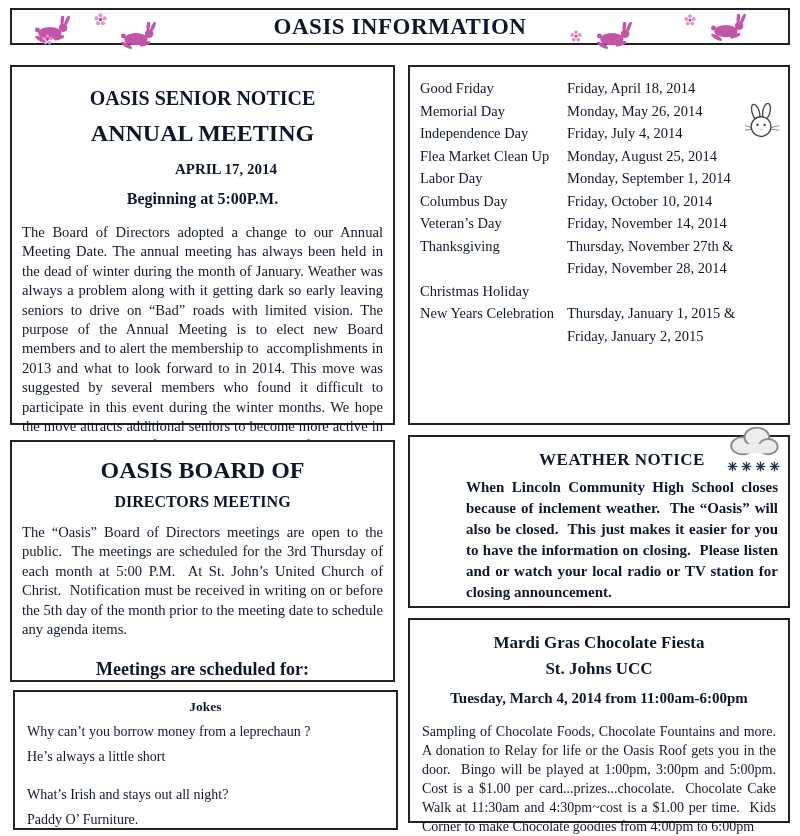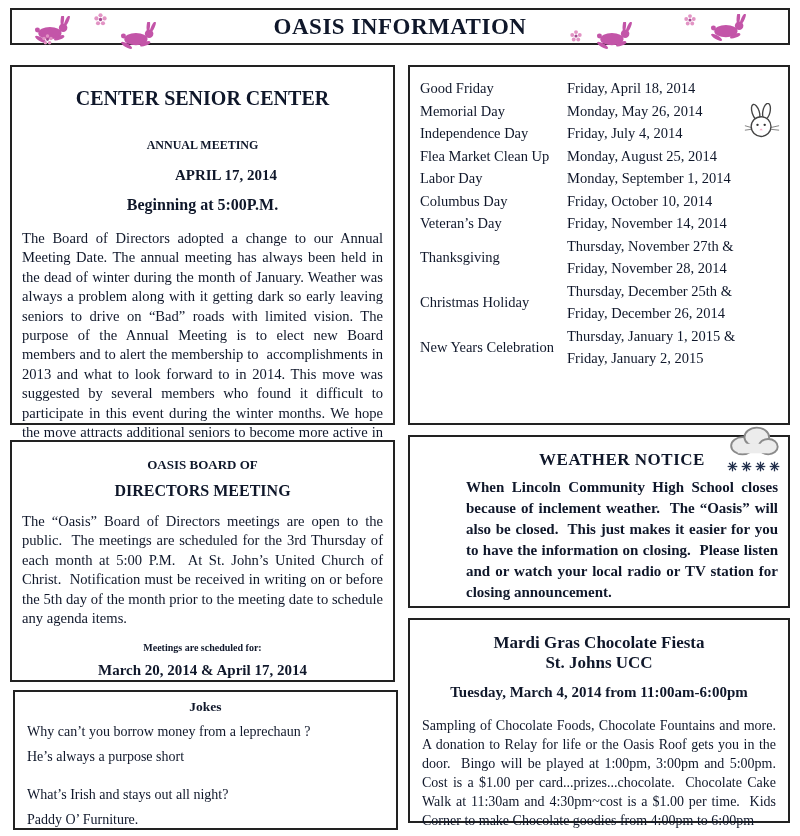--- a/index.html
+++ b/index.html
@@ -26,54 +26,54 @@
   .jokesbx { left:13px;  top:690px; width:385px; height:140px; }
   .mardi   { left:408px; top:618px; width:382px; height:205px; }
 
   .ctr { text-align:center; }
   .just {
     text-align:justify; white-space:pre-wrap;
   }
 
   
   .annual .t1 { font-size:20px; font-weight:bold; margin-top:20px; }
-  .annual .t2 { font-size:12px; font-weight:bold; margin-top:28px; }
+  .annual .t2 { font-size:24px; font-weight:bold; margin-top:10px; }
   .annual .dt { font-size:15px; font-weight:bold; margin-top:14px;padding-left:47px; }
   .annual .tm { font-size:16px; font-weight:bold; margin-top:12px; }
   .annual .body { font-size:14.6px; line-height:19.4px; margin:15px 10px 0 10px; }
 
   
   .holiday .title { font-size:19px; font-weight:bold; margin-top:11px; }
   .hlist { margin:10px 8px 0 10px; font-size:14.5px; line-height:22.5px; }
-  .hrow { display:flex;align-items:center; }
+  .hrow { display:flex; }
   .hname { width:147px; flex:none; }
   .hdates { flex:1; }
   .bunny { position:absolute; top:36px; right:8px; line-height:0; }
 
   
-  .board .t1 { font-size:13px; font-weight:bold; margin-top:15px; }
+  .board .t1 { font-size:24px; font-weight:bold; margin-top:15px; }
   .board .t2 { font-size:16px; font-weight:bold; margin-top:9px; }
   .board .body { font-size:14.6px; line-height:19.4px; margin:12px 10px 0 10px; }
-  .board .sch1 { font-size:10px; font-weight:bold; margin-top:14px; }
+  .board .sch1 { font-size:18px; font-weight:bold; margin-top:20px; }
   .board .sch2 { font-size:15px; font-weight:bold; margin-top:9px; }
 
   
   .weather .title { font-size:17px; margin-top:13px; letter-spacing:0.5px; }
   .weather .body { font-size:15px; font-weight:bold; line-height:21px; margin:7px 10px 0 10px; }
   .wicon { position:absolute; top:-16px; right:6px; text-align:center; line-height:0; }
   .flakes { margin-top:2px; display:flex; gap:3px; justify-content:center; }
 
   
   .jokesbx .title { font-size:13.5px; font-weight:bold; margin-top:7px; }
   .jokesbx p { font-size:14px; margin:9px 12px 0 12px; }
   .jokesbx .q2 { margin-top:22px; }
 
   
   .mardi .t1 { font-size:17px; font-weight:bold; margin-top:13px; }
-  .mardi .t2 { font-size:17px; font-weight:bold; margin-top:0; }
+  .mardi .t2 { font-size:17px; font-weight:bold; margin-top:6px; }
   .mardi .sub { font-size:15px; font-weight:bold; margin-top:11px; }
   .mardi .body { font-size:14px; line-height:19px; margin:15px 12px 0 12px; }
 </style>
 </head>
 <body>
 
 <div class="page">
 
   <div class="box header">
     <span class="deco" style="left:16px; top:6px;">
@@ -175,21 +175,21 @@
             <ellipse transform="rotate(5 44 5)" cx="44" cy="5" rx="2.2" ry="7"></ellipse>
             <circle cx="12" cy="18" r="3.2"></circle>
             <ellipse transform="rotate(30 16 30)" cx="16" cy="30" rx="8" ry="2.6"></ellipse>
             <ellipse transform="rotate(-20 40 28)" cx="40" cy="28" rx="7" ry="2.4"></ellipse>
           </g>
         </svg>
     </span>
   </div>
 
   <section class="box annual">
-    <h2 class="ctr t1">CENTER SENIOR CENTER</h2>
+    <h2 class="ctr t1">OASIS SENIOR NOTICE</h2>
     <h2 class="ctr t2">ANNUAL MEETING</h2>
     <div class="ctr dt">APRIL 17, 2014</div>
     <div class="ctr tm">Beginning at 5:00P.M.</div>
     <p class="body just">The Board of Directors adopted a change to our Annual Meeting Date. The annual meeting has always been held in the dead of winter during the month of January. Weather was always a problem along with it getting dark so early leaving seniors to drive on “Bad” roads with limited vision. The purpose of the Annual Meeting is to elect new Board members and to alert the membership to  accomplishments in 2013 and what to look forward to in 2014. This move was suggested by several members who found it difficult to participate in this event during the winter months. We hope the move attracts additional seniors to become more active in the Center’s plans. Refreshments will be served following the meeting.</p>
   </section>
 
   <section class="box holiday">
     <span class="bunny">
       <svg viewBox="0 0 40 44" width="36" height="40">
           <g fill="#fff" stroke="#444" stroke-width="1.5">
@@ -253,24 +253,20 @@
       </div>
       <div class="hrow">
         <div class="hname">Thanksgiving</div>
         <div class="hdates">
           <div>Thursday, November 27th &amp;</div>
           <div>Friday, November 28, 2014</div>
         </div>
       </div>
       <div class="hrow">
         <div class="hname">Christmas Holiday</div>
-        <div class="hdates">
-          <div>Thursday, December 25th &amp;</div>
-          <div>Friday, December 26, 2014</div>
-        </div>
       </div>
       <div class="hrow">
         <div class="hname">New Years Celebration</div>
         <div class="hdates">
           <div>Thursday, January 1, 2015 &amp;</div>
           <div>Friday, January 2, 2015</div>
         </div>
       </div>
     </div>
   </section>
@@ -328,21 +324,21 @@
           </svg>
       </span>
     </span>
     <h2 class="ctr title">WEATHER NOTICE</h2>
     <p class="body just">When Lincoln Community High School closes because of inclement weather.  The “Oasis” will also be closed.  This just makes it easier for you to have the information on closing.  Please listen and or watch your local radio or TV station for closing announcement.</p>
   </section>
 
   <section class="box jokesbx">
     <h2 class="ctr title">Jokes</h2>
     <p>Why can’t you borrow money from a leprechaun ?</p>
-    <p>He’s always a purpose short</p>
+    <p>He’s always a little short</p>
     <p class="q2">What’s Irish and stays out all night?</p>
     <p>Paddy O’ Furniture.</p>
   </section>
 
   <section class="box mardi">
     <h2 class="ctr t1">Mardi Gras Chocolate Fiesta</h2>
     <h2 class="ctr t2">St. Johns UCC</h2>
     <div class="ctr sub">Tuesday, March 4, 2014 from 11:00am-6:00pm</div>
     <p class="body just">Sampling of Chocolate Foods, Chocolate Fountains and more.  A donation to Relay for life or the Oasis Roof gets you in the door.  Bingo will be played at 1:00pm, 3:00pm and 5:00pm.  Cost is a $1.00 per card...prizes...chocolate.  Chocolate Cake Walk at 11:30am and 4:30pm~cost is a $1.00 per time.  Kids Corner to make Chocolate goodies from 4:00pm to 6:00pm</p>
   </section>

